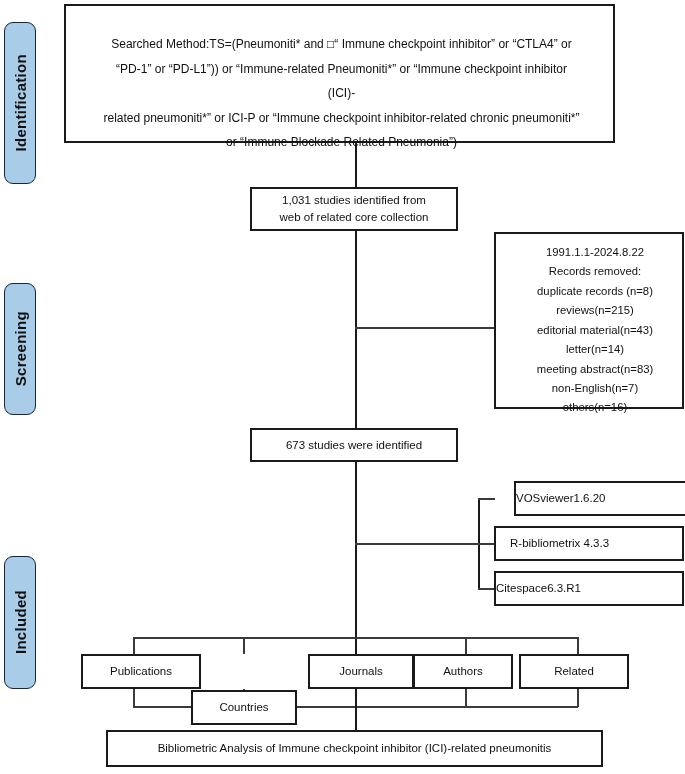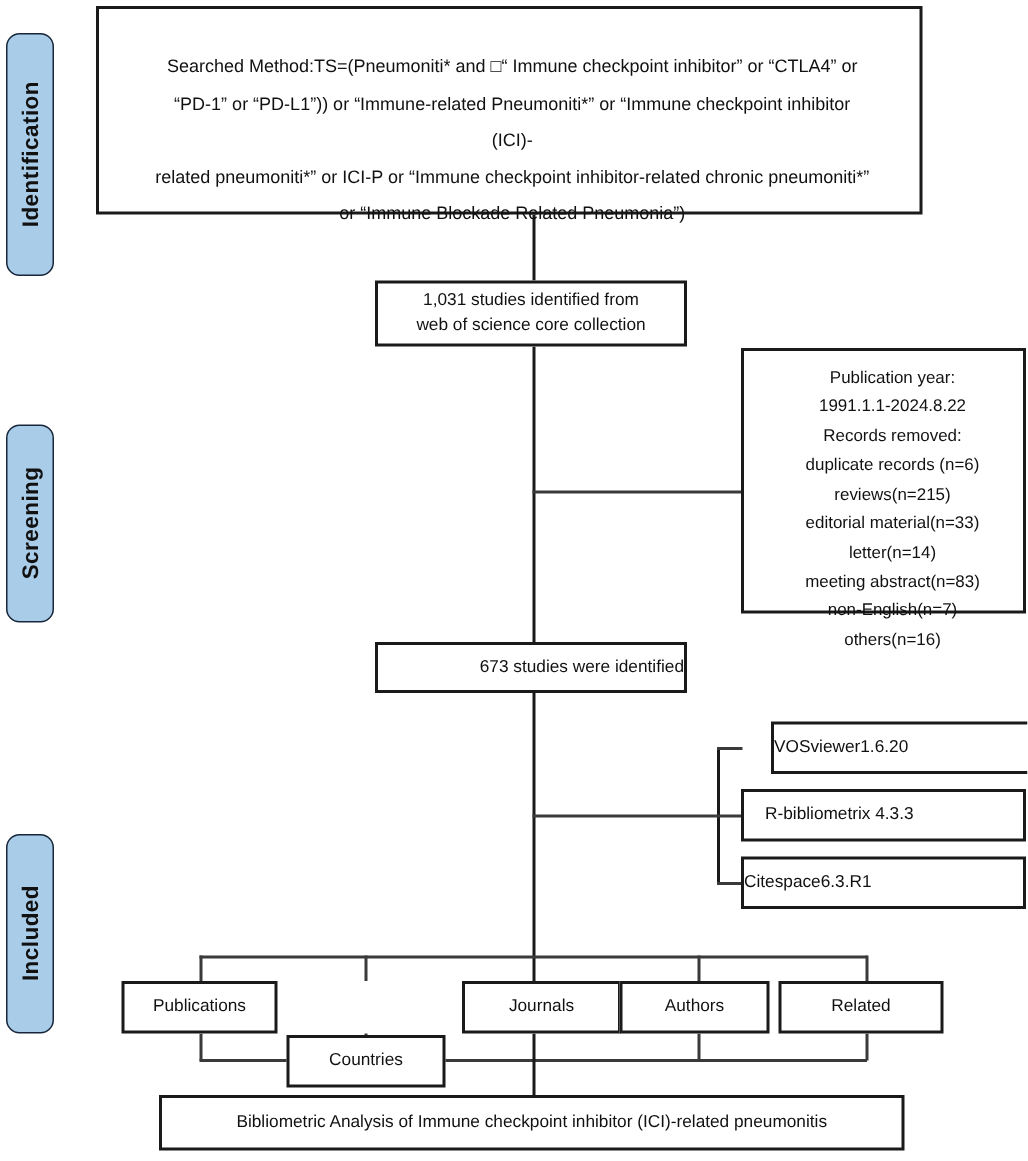--- a/index.html
+++ b/index.html
@@ -86,30 +86,30 @@
   #removed-box {
     left: 494px; top: 232px; width: 190px; height: 177px;
     padding: 9px 0 9px 12px;
     display: block;
     font-size: 11.3px;
     line-height: 1.72;
   }
   #removed-box .txt { display: block; }
 
   #screened-box {
-    left: 250px; top: 428px; width: 208px; height: 34px; justify-content: flex-end;
+    left: 250px; top: 428px; width: 208px; height: 34px;
   }
 
   #tool-1 { left: 514px; top: 481px; width: 190px; height: 35px; }
   #tool-2 { left: 494px; top: 526px; width: 190px; height: 35px; padding-left: 14px; }
   #tool-3 { left: 494px; top: 571px; width: 190px; height: 35px; }
   .tool-box { justify-content: flex-start; text-align: left; }
 
   .cat-box { top: 654px; height: 35px; }
-  #cat-0 { left: 81px;  width: 104px; text-align: center; }
+  #cat-0 { left: 81px;  width: 120px; text-align: center; }
   #cat-1 { left: 191px; width: 106px; margin-top: 36px; }
   #cat-2 { left: 308px; width: 106px; }
   #cat-3 { left: 413px; width: 100px; }
   #cat-4 { left: 519px; width: 110px; }
 
   #result-box {
     left: 106px; top: 730px; width: 497px; height: 37px;
     font-size: 11.5px;
   }
 </style>
@@ -160,31 +160,30 @@
   <div class="box" id="search-box">
     <span class="txt">Searched Method:TS=(Pneumoniti* and □“ Immune checkpoint inhibitor” or “CTLA4” or</span>
     <span class="txt">“PD-1” or “PD-L1”)) or “Immune-related Pneumoniti*” or “Immune checkpoint inhibitor (ICI)-</span>
     <span class="txt">related pneumoniti*” or ICI-P or “Immune checkpoint inhibitor-related chronic pneumoniti*”</span>
     <span class="txt">or “Immune Blockade Related Pneumonia”)</span>
   </div>
 
   <div class="box" id="identified-box">
     <div>
       <span>1,031 studies identified from</span><br>
-      <span>web of science core collection</span>
+      <span>web of related core collection</span>
     </div>
   </div>
 
   <div class="box" id="removed-box">
-    <span class="txt">Publication year:</span>
     <span class="txt">1991.1.1-2024.8.22</span>
     <span class="txt">Records removed:</span>
-    <span class="txt">duplicate records (n=6)</span>
+    <span class="txt">duplicate records (n=8)</span>
     <span class="txt">reviews(n=215)</span>
-    <span class="txt">editorial material(n=33)</span>
+    <span class="txt">editorial material(n=43)</span>
     <span class="txt">letter(n=14)</span>
     <span class="txt">meeting abstract(n=83)</span>
     <span class="txt">non-English(n=7)</span>
     <span class="txt">others(n=16)</span>
   </div>
 
   <div class="box" id="screened-box">
     <span>673 studies were identified</span>
   </div>
 

